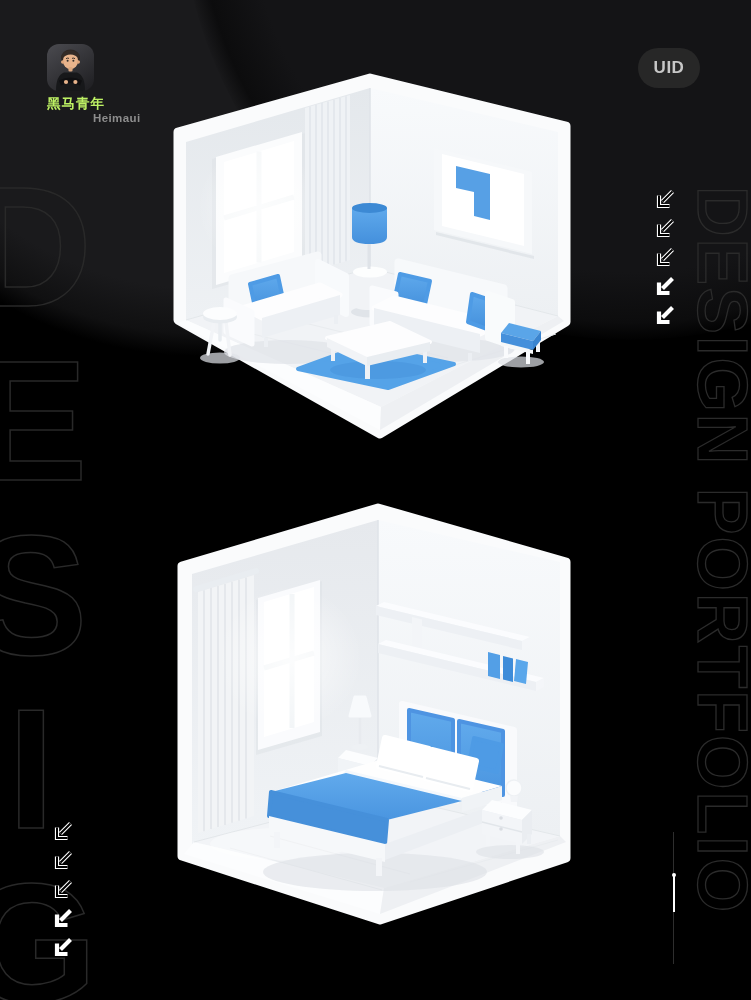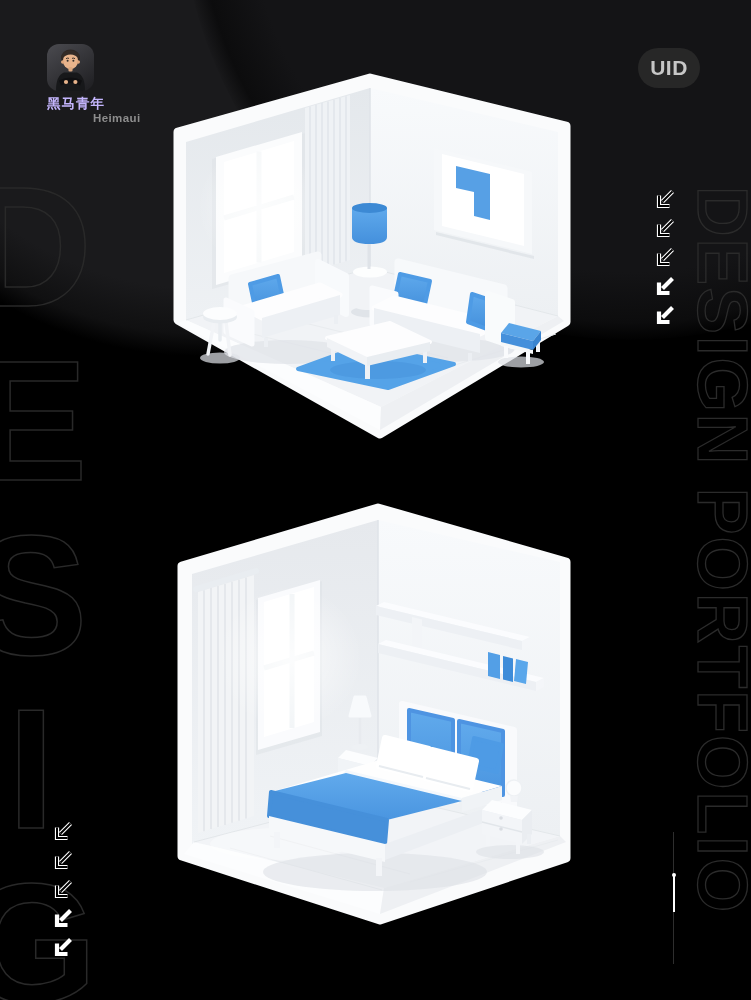--- a/index.html
+++ b/index.html
@@ -8,25 +8,25 @@
   
   .glow1{position:absolute;left:-200px;top:-440px;width:800px;height:800px;border-radius:50%;
          background:radial-gradient(circle,#1a1a1c 0 58%,#101011 66%,rgba(0,0,0,0) 70%);}
   .glow2{position:absolute;left:180px;top:-560px;width:900px;height:900px;border-radius:50%;
          background:radial-gradient(circle,#141416 0 60%,#0c0c0d 68%,rgba(0,0,0,0) 71%);}
   
   .avatar{position:absolute;left:47px;top:44px;width:47px;height:47px;border-radius:12px;
           background:linear-gradient(145deg,#4b4b50,#1d1d20);overflow:hidden;cursor:pointer;}
   .avatar svg{display:block;width:100%;height:100%;}
   .profile-names{position:absolute;left:47px;top:96px;line-height:1.15;}
-  .name-cn{color:#c4b5fd;font-size:13.5px;letter-spacing:1px;font-weight:700;}
+  .name-cn{color:#bef264;font-size:13.5px;letter-spacing:1px;font-weight:700;}
   .name-en{color:#8d8d8d;font-size:11.5px;font-weight:700;letter-spacing:.4px;margin-left:46px;}
   .uid-pill{position:absolute;left:638px;top:48px;width:62px;height:40px;border-radius:21px;
             background:#272727;display:flex;align-items:center;justify-content:center;
-            color:#c7c7c7;font-size:21px;font-weight:700;letter-spacing:.5px;cursor:pointer;}
+            color:#c7c7c7;font-size:17px;font-weight:700;letter-spacing:.5px;cursor:pointer;}
   
   .left-giant{position:absolute;left:-54px;top:152px;writing-mode:vertical-rl;text-orientation:upright;
               font-size:170px;font-weight:700;line-height:1;letter-spacing:-16px;
               color:transparent;-webkit-text-stroke:1.5px #292929;user-select:none;}
   .right-vert{position:absolute;right:-6px;top:186px;writing-mode:vertical-rl;
               font-size:70px;font-weight:700;line-height:1;letter-spacing:2px;
               color:transparent;-webkit-text-stroke:1.3px #2b2b2b;user-select:none;white-space:nowrap;}
   
   .arrow-col{position:absolute;display:flex;flex-direction:column;gap:3px;}
   .arrows-right{left:652px;top:186px;}

